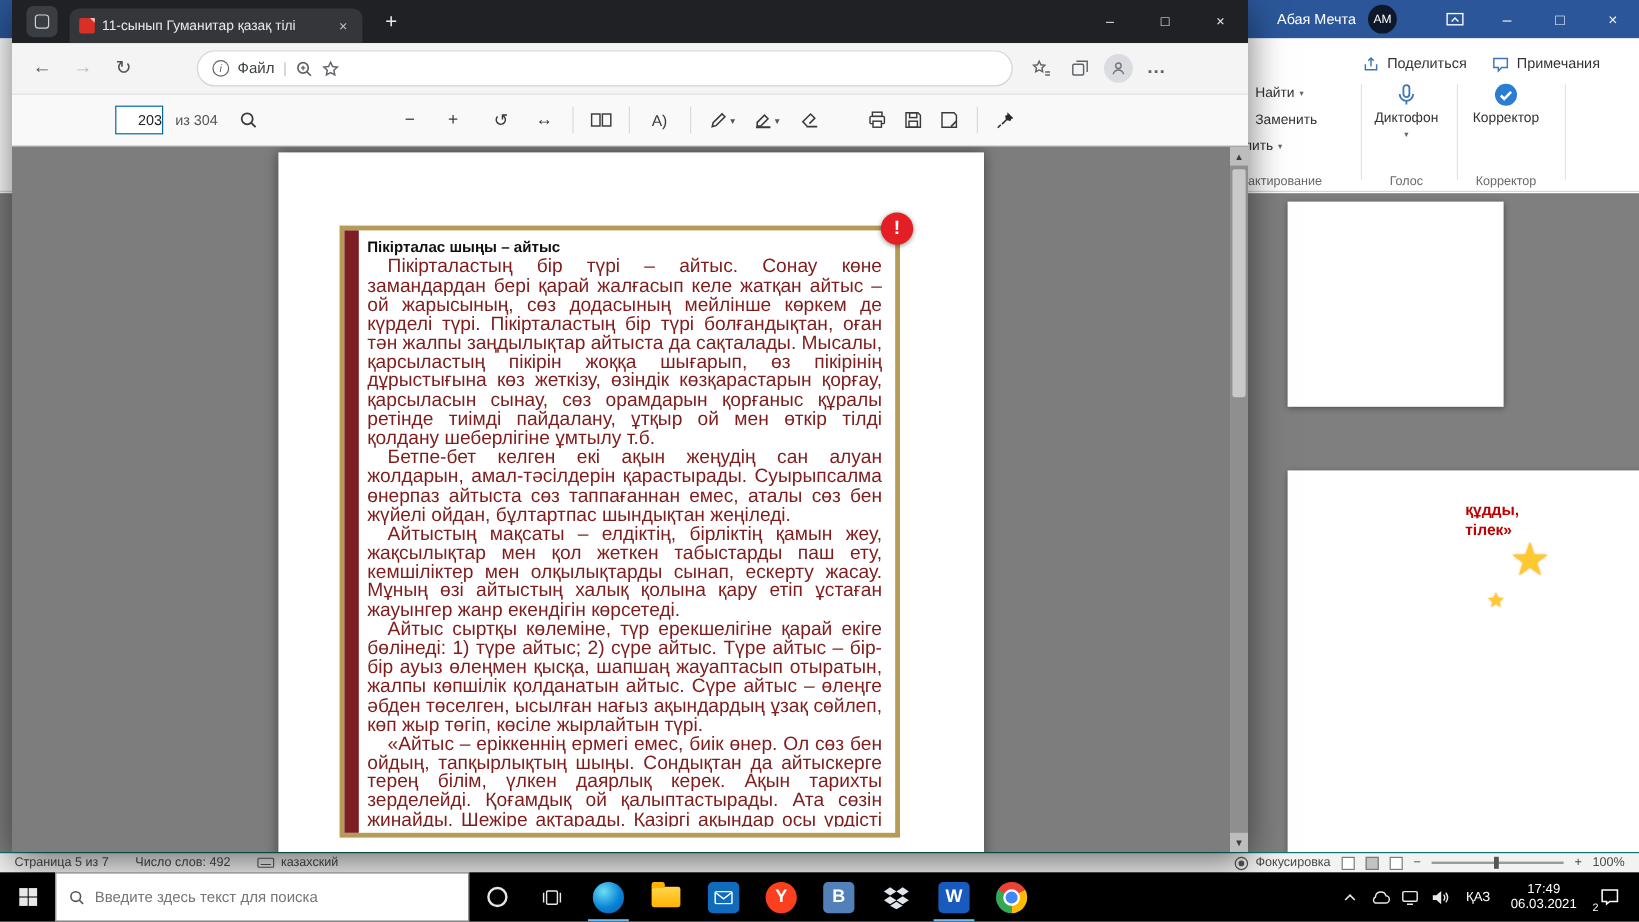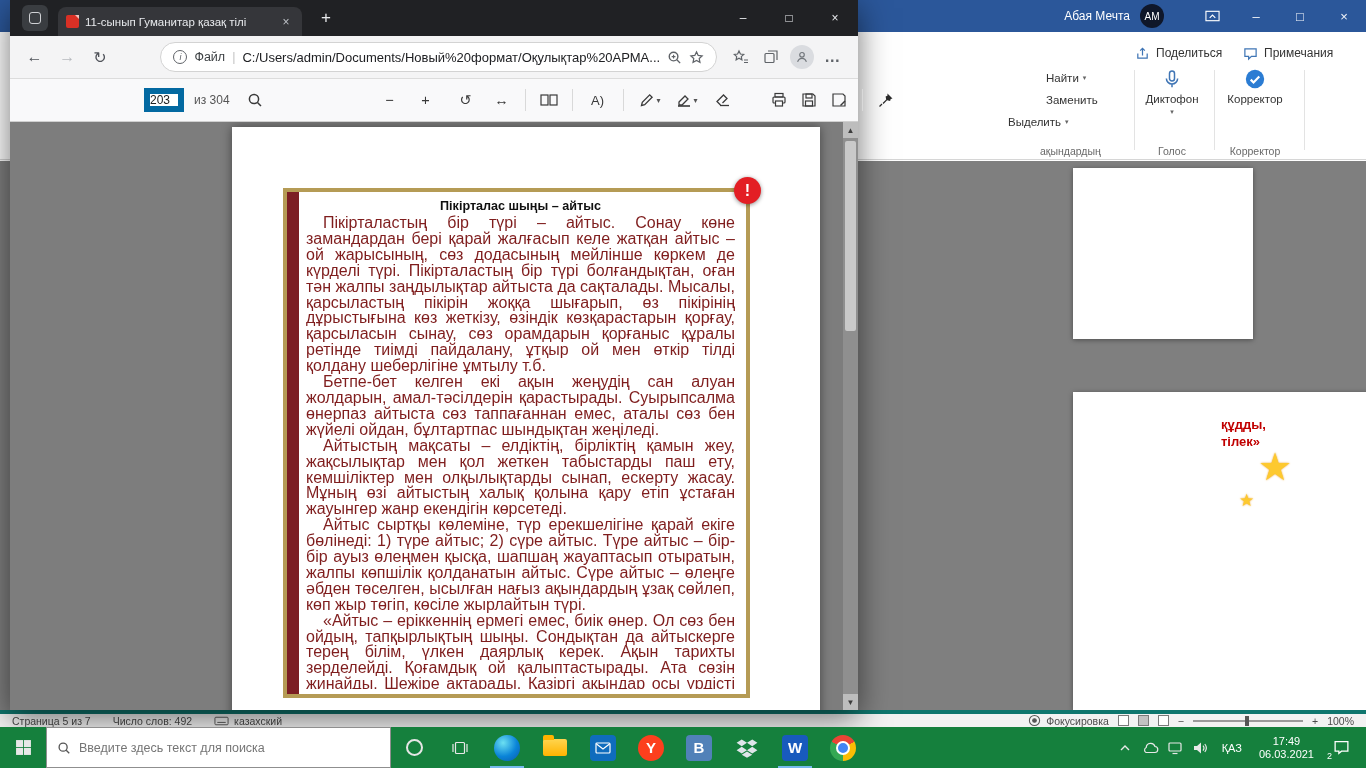--- a/index.html
+++ b/index.html
@@ -17,30 +17,30 @@
   .rib-btn-top { position:absolute; top:9px; height:24px; display:flex; align-items:center; gap:6px; font-size:12px; color:#333; }
   .rib-row { position:absolute; display:flex; align-items:center; gap:4px; font-size:11.5px; color:#333; }
   .rib-caret { font-size:7px; color:#666; }
   .rib-big { position:absolute; top:36px; display:flex; flex-direction:column; align-items:center; gap:3px; font-size:11.5px; color:#333; }
   .rib-sep { position:absolute; top:38px; height:80px; width:1px; background:#e3e3e3; }
   .rib-group { position:absolute; top:113px; font-size:10.5px; color:#696969; white-space:nowrap; }
   .word-canvas { position:absolute; top:161px; left:0; right:0; bottom:17px; background:#7f7f7f; overflow:hidden; }
   .thumb { position:absolute; background:#fff; box-shadow:0 1px 5px rgba(0,0,0,.4); }
   .thumb-frag { position:absolute; color:#c00000; font-weight:bold; font-size:13px; line-height:17px; }
   .star-glyph { position:absolute; color:#fdc92f; text-shadow:0 0 2px #e8960c; line-height:1; }
-  .word-status { position:absolute; left:0; right:0; bottom:0; height:17px; background:#f2f2f2; border-top:4px solid #0f766e; display:flex; align-items:center; padding:0 12px; font-size:10.5px; color:#4a4a4a; }
+  .word-status { position:absolute; left:0; right:0; bottom:0; height:17px; background:#f2f2f2; border-top:1px solid #0f766e; display:flex; align-items:center; padding:0 12px; font-size:10.5px; color:#4a4a4a; }
   .ws-item { margin-right:22px; display:flex; align-items:center; gap:5px; white-space:nowrap; }
   .ws-right { margin-left:auto; display:flex; align-items:center; gap:9px; }
   .view-ico { width:11px; height:11px; border:1px solid #7a7a7a; background:#fff; display:inline-block; }
   .view-ico.active { background:#c2c2c2; }
   .zoom-track { width:110px; height:2px; background:#9a9a9a; position:relative; }
   .zoom-thumb { position:absolute; left:52px; top:-4px; width:4px; height:10px; background:#555; }
 
   
-  .edge-window { position:absolute; left:10px; top:0; width:848px; height:710px; z-index:2; display:flex; flex-direction:column; background:#fff; box-shadow:0 8px 30px rgba(0,0,0,.55); }
+  .edge-window { position:absolute; left:10px; top:0; width:1030px; height:710px; z-index:2; display:flex; flex-direction:column; background:#fff; box-shadow:0 8px 30px rgba(0,0,0,.55); }
   .e-tabbar { height:36px; background:#202124; display:flex; align-items:center; flex:none; }
   .tab-actions { width:26px; height:26px; margin-left:12px; border-radius:6px; background:#3a3d41; display:flex; align-items:center; justify-content:center; }
   .tab-actions i { width:12px; height:12px; border:1.5px solid #cfd1d4; border-radius:3px; }
   .e-tab { align-self:flex-end; height:29px; width:244px; margin-left:10px; background:#35363a; border-radius:8px 8px 0 0; display:flex; align-items:center; padding:0 8px; gap:6px; }
   .pdf-fav { width:13px; height:13px; background:#d93025; border-radius:2px; position:relative; flex:none; }
   .pdf-fav::after { content:""; position:absolute; right:0; top:0; width:0; height:0; border-left:4px solid transparent; border-top:4px solid #f3c1bd; }
   .tab-title { font-size:11.5px; color:#e8eaed; white-space:nowrap; overflow:hidden; flex:1; }
   .tab-close { color:#bdc1c6; font-size:12px; width:16px; text-align:center; }
   .newtab { color:#e8eaed; font-size:17px; margin-left:12px; width:24px; text-align:center; }
   .win-ctls { margin-left:auto; display:flex; height:36px; }
@@ -51,40 +51,40 @@
   .nav-ico.disabled { color:#b6b9be; }
   .addr { height:30px; background:#fff; border:1px solid #d3d3d3; border-radius:15px; flex:1; max-width:680px; margin:0 8px 0 42px; display:flex; align-items:center; padding:0 12px; gap:7px; font-size:12.5px; color:#3c4043; }
   .circle-i { width:14px; height:14px; border:1px solid #5f6368; border-radius:50%; display:flex; align-items:center; justify-content:center; font-size:9px; color:#5f6368; font-style:italic; flex:none; }
   .addr-div { color:#c4c4c4; }
   .addr-url { flex:1; white-space:nowrap; overflow:hidden; color:#202124; font-size:13px; }
   .bar-ico { width:32px; height:30px; display:flex; align-items:center; justify-content:center; color:#5f6368; }
   .profile-dot { width:24px; height:24px; border-radius:50%; background:#dadce0; display:flex; align-items:center; justify-content:center; color:#70757a; }
   .more-dots { font-size:16px; font-weight:bold; color:#5f6368; letter-spacing:1px; }
 
   .e-pdfbar { height:43px; background:#f9f9fa; border-bottom:1px solid #d0d0d0; display:flex; align-items:center; color:#3a3a3a; padding:0 14px; flex:none; }
-  .page-input { width:40px; height:24px; border:6px solid #0369a1; text-align:left; font-size:12px; color:#222; background:#fff; margin-left:120px; font-family:inherit; }
+  .page-input { width:40px; height:24px; border:1px solid #0369a1; text-align:right; font-size:12px; color:#222; background:#fff; margin-left:72px; font-family:inherit; }
   .page-total { font-size:12px; color:#555; margin:0 10px; white-space:nowrap; }
   .pdf-ico { width:30px; height:28px; display:flex; align-items:center; justify-content:center; font-size:14.5px; color:#3a3a3a; flex:none; }
   .pdf-sep { width:1px; height:22px; background:#d9d9d9; margin:0 8px; flex:none; }
   .caret-sm { font-size:8px; color:#555; margin-left:-5px; }
 
   .e-content { flex:1; position:relative; background:#7d7d7d; overflow:hidden; }
   .pdf-page { position:absolute; left:222px; top:5px; width:588px; height:780px; background:#fff; box-shadow:0 0 10px rgba(0,0,0,.45); }
   .doc-frame { position:absolute; left:51px; top:61px; width:467px; height:510px; border:4px solid #b59b55; background:#fff; }
   .maroon-band { position:absolute; left:0; top:0; bottom:0; width:12px; background:#7c1e24; }
   .doc-badge { position:absolute; right:-15px; top:-15px; width:27px; height:27px; border-radius:50%; background:#e31e24; color:#fff; font-weight:bold; font-size:16px; display:flex; align-items:center; justify-content:center; box-shadow:0 1px 4px rgba(0,0,0,.45); }
   .doc-body { position:absolute; left:19px; right:11px; top:7px; bottom:5px; overflow:hidden; }
-  .doc-title { text-align:center; font-weight:bold; font-size:12.6px; margin-bottom:2px; color:#101010; }
+  .doc-title { text-align:left; font-weight:bold; font-size:12.6px; margin-bottom:2px; color:#101010; }
   .doc-par { font-size:16px; line-height:15.9px; text-align:justify; text-indent:17px; color:#7f1d1d; }
   .e-scroll { position:absolute; right:0; top:0; bottom:0; width:15px; background:#8f8f8f; }
   .e-sbtn { position:absolute; left:0; right:0; height:16px; background:#bdbdbd; color:#3c3c3c; font-size:8px; display:flex; align-items:center; justify-content:center; }
   .e-thumb { position:absolute; left:2px; right:2px; top:19px; height:190px; background:#c9c9c9; border-radius:2px; }
 
   
-  .taskbar { position:absolute; left:0; bottom:0; width:1366px; height:41px; background:#15803d; display:flex; align-items:stretch; z-index:3; }
+  .taskbar { position:absolute; left:0; bottom:0; width:1366px; height:41px; background:#000000; display:flex; align-items:stretch; z-index:3; }
   .tb-item { width:46px; display:flex; align-items:center; justify-content:center; position:relative; flex:none; }
   .tb-search { width:345px; background:#fff; border:1px solid #8f8f8f; display:flex; align-items:center; gap:8px; padding:0 10px; flex:none; color:#555; }
   .tb-search input { border:0; outline:0; flex:1; font-size:12.5px; color:#333; font-family:inherit; background:transparent; }
   .tb-app { width:48px; display:flex; align-items:center; justify-content:center; position:relative; flex:none; }
   .tb-app.running::after { content:""; position:absolute; left:7px; right:7px; bottom:0; height:2px; background:#76b9ed; }
   .ic-edge { width:26px; height:26px; border-radius:50%; background:radial-gradient(circle at 35% 30%, #6ce0f2, #0a84d8 55%, #0b59a8); }
   .ic-folder { width:24px; height:17px; background:linear-gradient(#ffd54f,#ffb300); border-radius:2px; position:relative; }
   .ic-folder::before { content:""; position:absolute; top:-4px; left:0; width:11px; height:5px; background:#ffb300; border-radius:2px 2px 0 0; }
   .ic-sq { width:26px; height:26px; border-radius:4px; color:#fff; font-weight:bold; display:flex; align-items:center; justify-content:center; font-size:15px; }
   .ic-round { width:26px; height:26px; border-radius:50%; color:#fff; font-weight:bold; display:flex; align-items:center; justify-content:center; font-size:15px; }
@@ -160,21 +160,21 @@
     <div class="rib-big" style="left:1220px; width:70px">
       <svg width="22" height="22" viewBox="0 0 18 18">
           <circle cx="9" cy="9" r="7.5" fill="#2b7cd3"></circle>
           <path d="M5.5 9.5l2.3 2.3L12.5 7" stroke="#fff" stroke-width="1.8" fill="none"></path>
         </svg>
       <span>Корректор</span>
     </div>
 
     <div class="rib-sep" style="left:1304px"></div>
 
-    <div class="rib-group" style="left:1040px">ақындардың</div>
+    <div class="rib-group" style="left:1040px">актирование</div>
     <div class="rib-group" style="left:1146px; width:52px; text-align:center">Голос</div>
     <div class="rib-group" style="left:1222px; width:66px; text-align:center">Корректор</div>
   </div>
 
   <div class="word-canvas">
     <div class="thumb" style="left:1073px; top:7px; width:180px; height:171px"></div>
     <div class="thumb" style="left:1073px; top:231px; width:300px; height:319px">
       <div class="thumb-frag" style="left:148px; top:24px; width:140px">
         <div>құдды,</div>
         <div>тілек»</div>
@@ -234,21 +234,20 @@
   </div>
 
   <div class="e-navbar">
     <span class="nav-ico">←</span>
     <span class="nav-ico disabled">→</span>
     <span class="nav-ico">↻</span>
     <div class="addr">
       <span class="circle-i">i</span>
       <span>Файл</span>
       <span class="addr-div">|</span>
-      <span class="addr-url">C:/Users/admin/Documents/Новый%20формат/Оқулықтар%20АРМА...</span>
       <svg width="15" height="15" viewBox="0 0 16 16">
           <circle cx="7" cy="7" r="4.6" fill="none" stroke="#5f6368" stroke-width="1.5"></circle>
           <path d="M10.5 10.5L14 14" stroke="#5f6368" stroke-width="1.5"></path>
           <path d="M5 7h4M7 5v4" stroke="#5f6368" stroke-width="1.2"></path>
         </svg>
       <svg width="15" height="15" viewBox="0 0 16 16">
           <path d="M8 2l1.8 3.8 4.2.5-3.1 2.8.8 4.1L8 11.2l-3.7 2 .8-4.1L2 6.3l4.2-.5z" fill="none" stroke="#5f6368" stroke-width="1.3"></path>
         </svg>
     </div>
     <span class="bar-ico">

